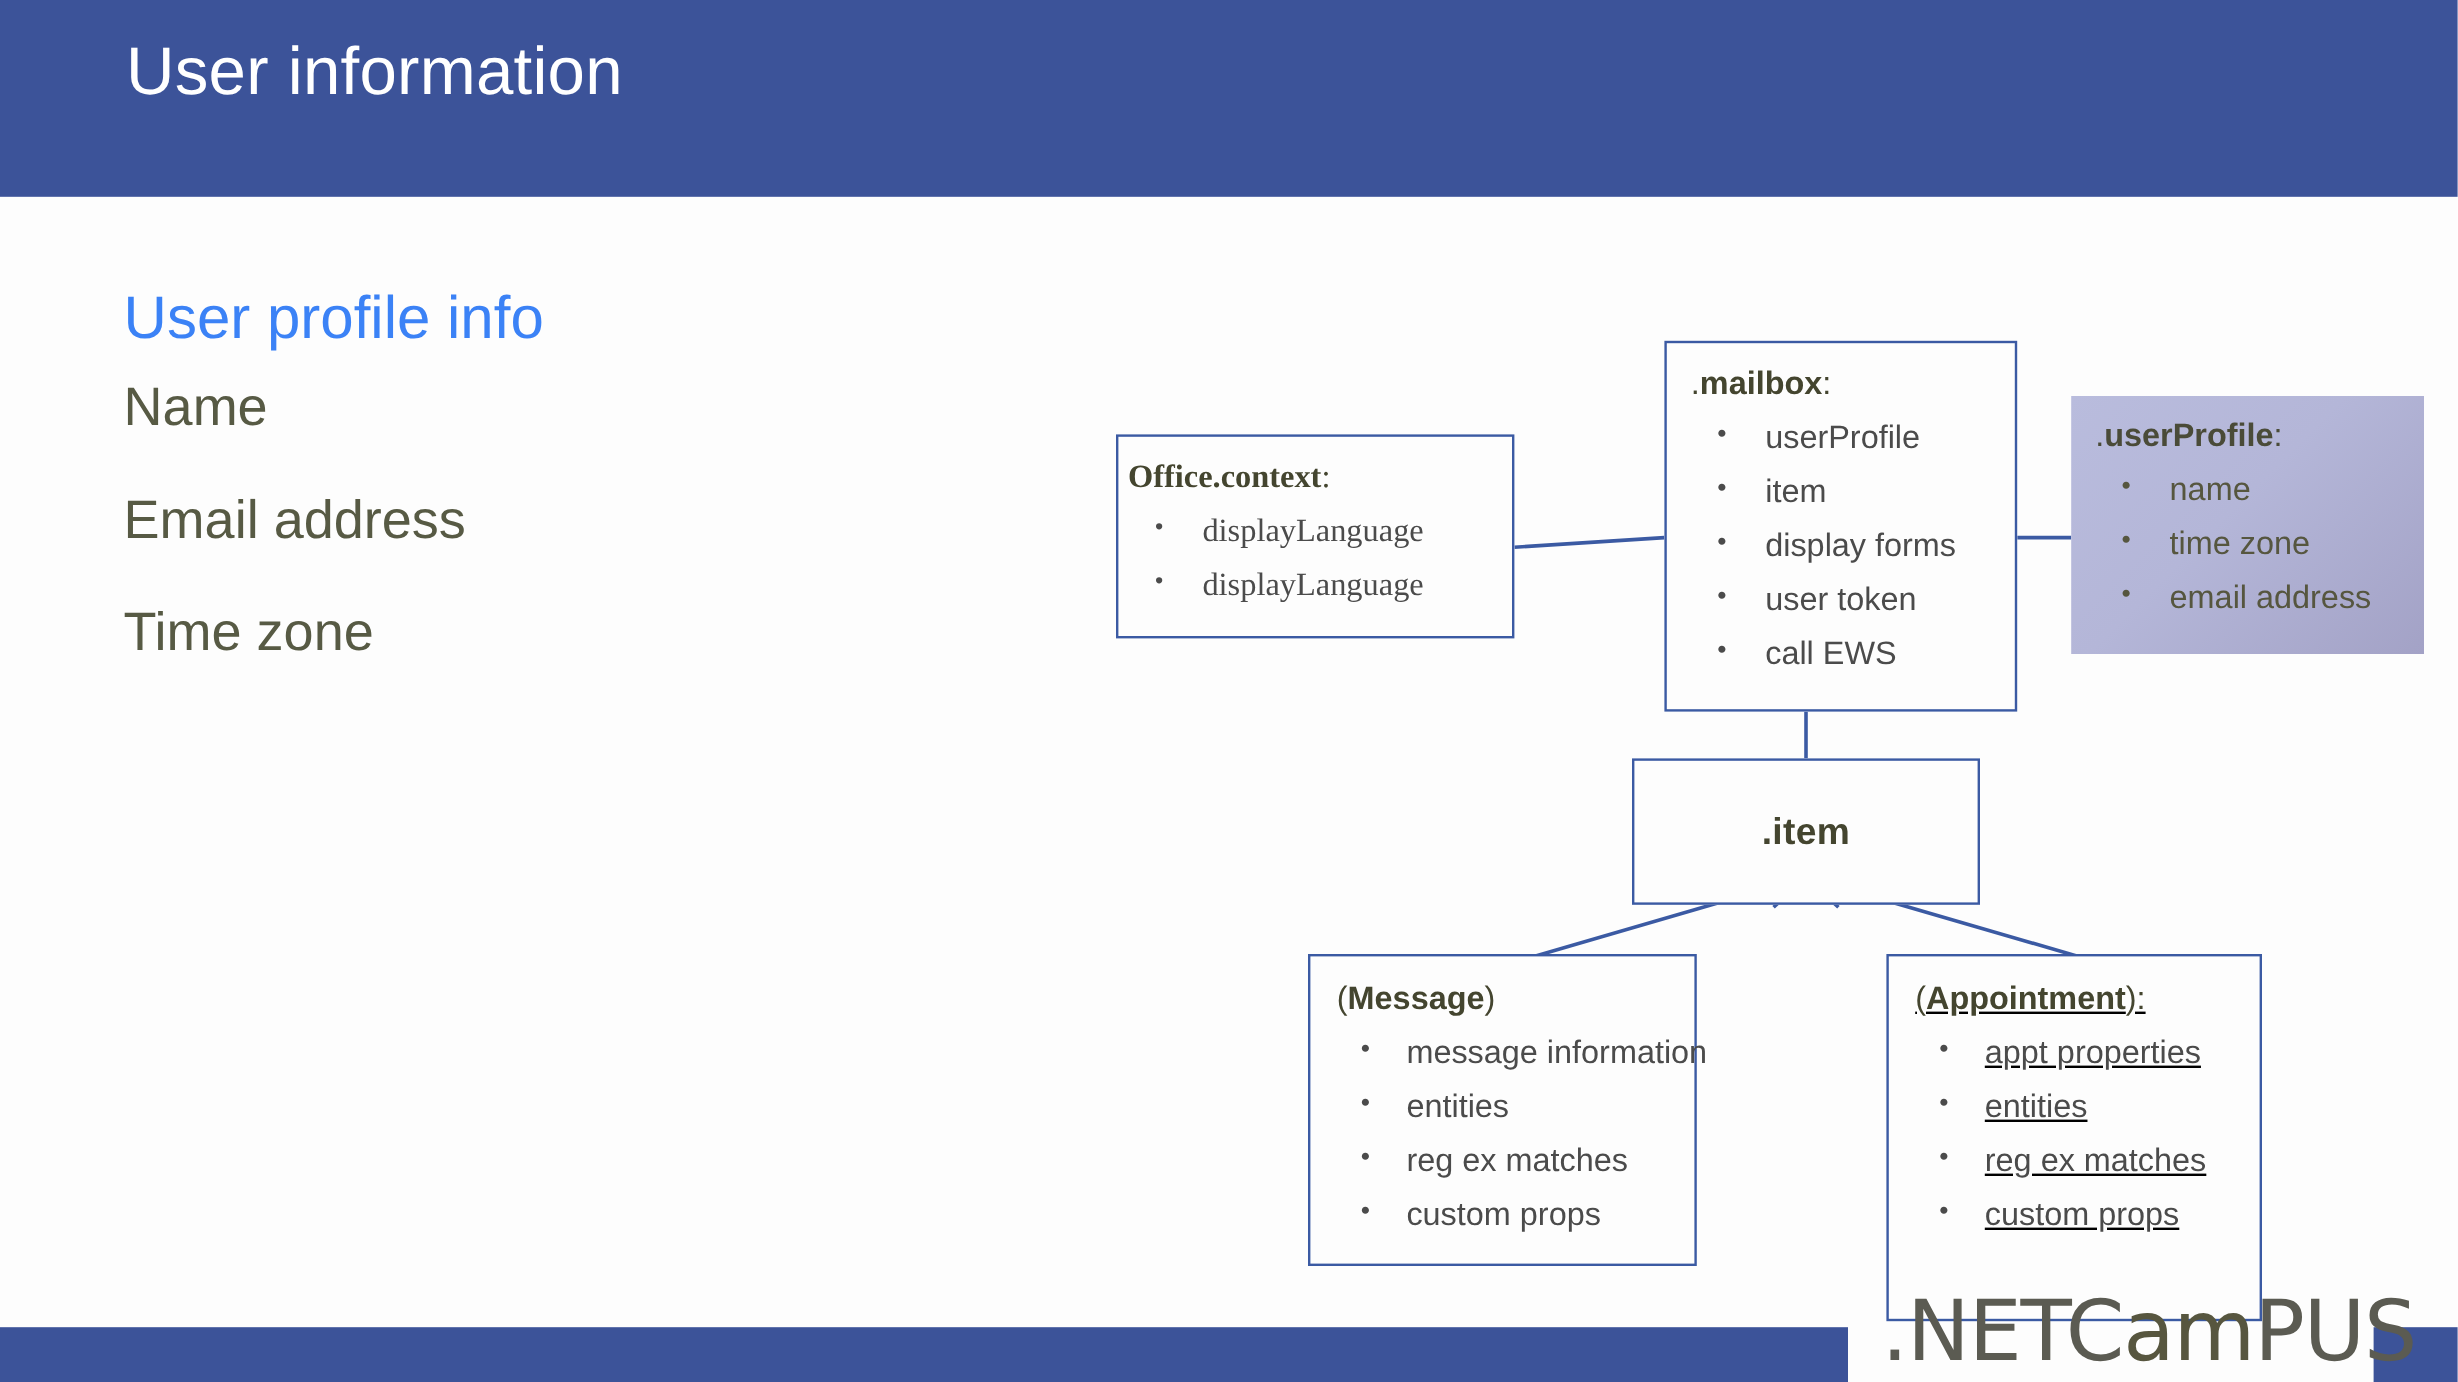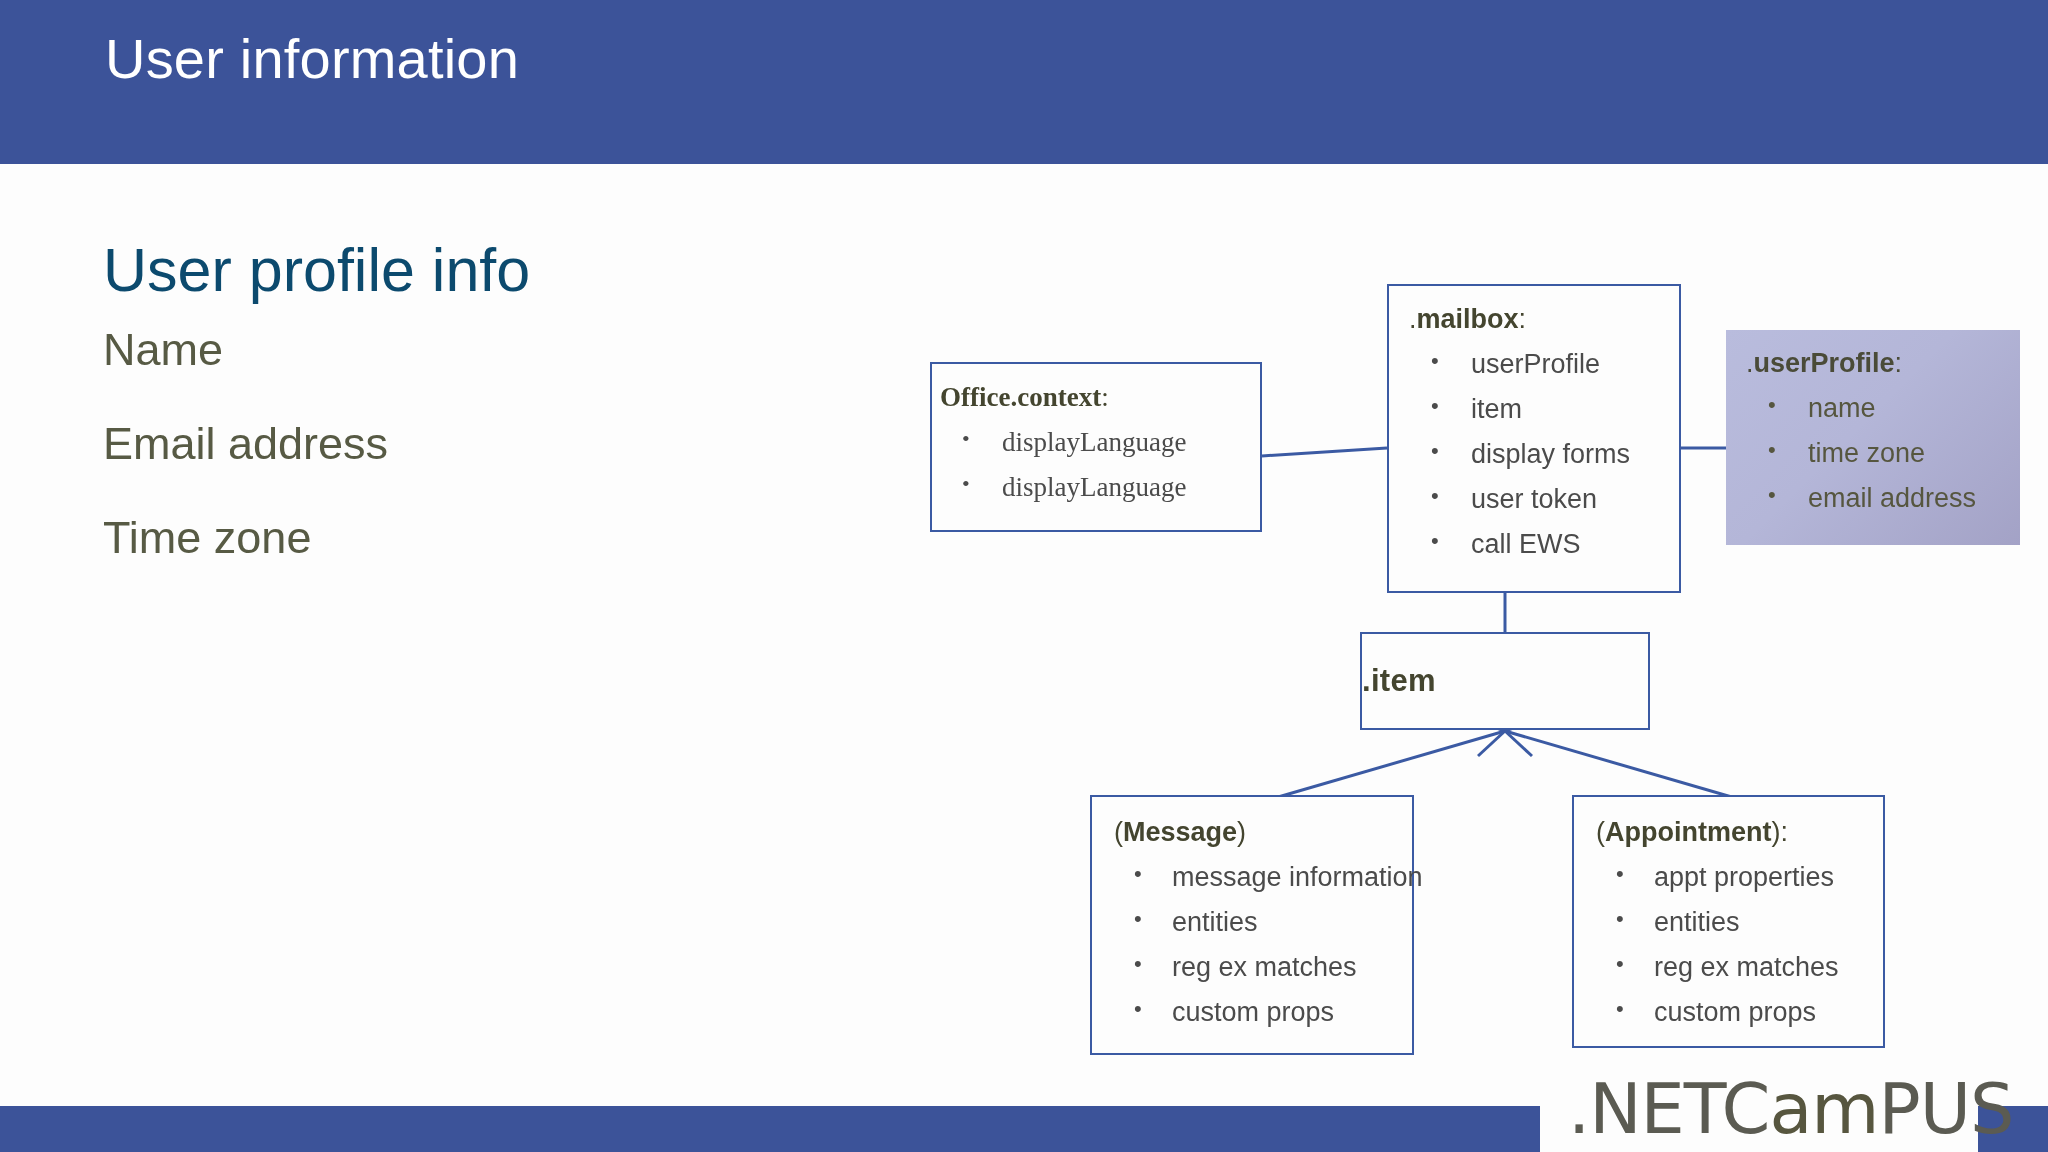--- a/index.html
+++ b/index.html
@@ -21,21 +21,21 @@
     position:absolute;left:105px;top:28px;
     font-size:56px;line-height:1.1;
     color:#ffffff;font-weight:400;
     letter-spacing:.2px;
     white-space:nowrap;
   }
 
   
   .left-col{position:absolute;left:103px;top:240px;width:640px;}
   .lead{
-    font-size:61px;color:#0c4a6e;font-weight:400;
+    font-size:50px;color:#3b82f6;font-weight:400;
     line-height:1.0;margin:0 0 26px 0;white-space:nowrap;
   }
   .bullet-line{
     font-size:45px;color:#575a44;font-weight:400;
     line-height:1.0;margin:0 0 49px 0;white-space:nowrap;
   }
 
   
   .diagram{position:absolute;left:0;top:0;width:2048px;height:1152px;}
   .svg-layer{position:absolute;left:0;top:0;width:2048px;height:1152px;}
@@ -70,28 +70,28 @@
   #node-mailbox{left:1387px;top:284px;width:294px;height:309px;padding:20px 0 0 20px;}
   #node-user-profile{
     left:1726px;top:330px;width:294px;height:215px;padding:20px 0 0 20px;
     border:none;
     background:linear-gradient(135deg,#b9bcdd 0%,#b4b6d8 45%,#a3a2c6 100%);
   }
   #node-user-profile .node-title{color:#4a4b38;}
   #node-user-profile li{color:#56563f;}
   #node-user-profile li:before{color:#56563f;}
   #node-item{
-    left:1360px;top:632px;width:290px;height:98px;
-    display:flex;align-items:center;
+    left:1360px;top:632px;width:290px;height:122px;
+    display:flex;align-items:center;justify-content:center;
   }
   #node-item .item-label{
     font-size:31px;color:#44452f;font-weight:bold;letter-spacing:.3px;
   }
   #node-message{left:1090px;top:795px;width:324px;height:260px;padding:22px 0 0 22px;}
-  #node-appointment{left:1572px;top:795px;width:313px;height:253px;padding:22px 16px 0 22px;}
+  #node-appointment{left:1572px;top:795px;width:313px;height:306px;padding:22px 16px 0 22px;text-decoration:underline;}
 
   #node-message li, #node-appointment li{padding-left:58px;}
   #node-message li:before, #node-appointment li:before{left:20px;}
 
   
   .footer-bar-left{
     position:absolute;left:0;top:1106px;width:1540px;height:46px;background:#3c5399;
   }
   .footer-bar-right{
     position:absolute;left:1978px;top:1106px;width:70px;height:46px;background:#3c5399;

